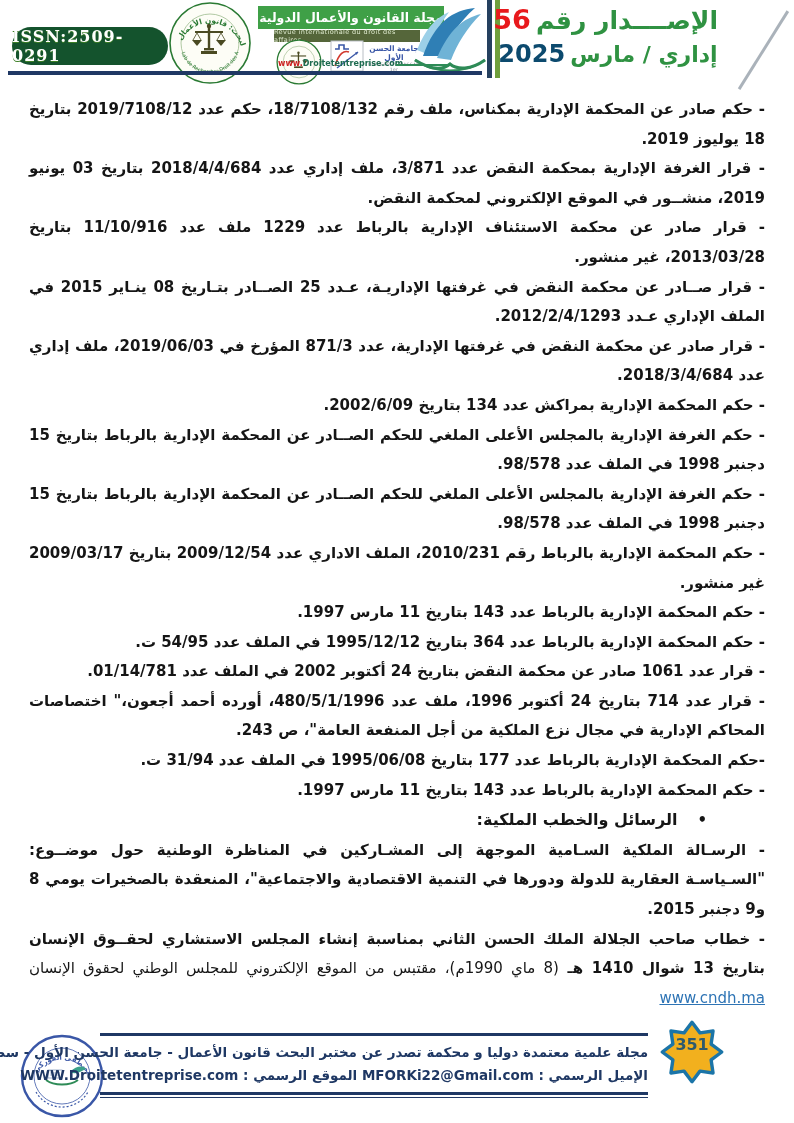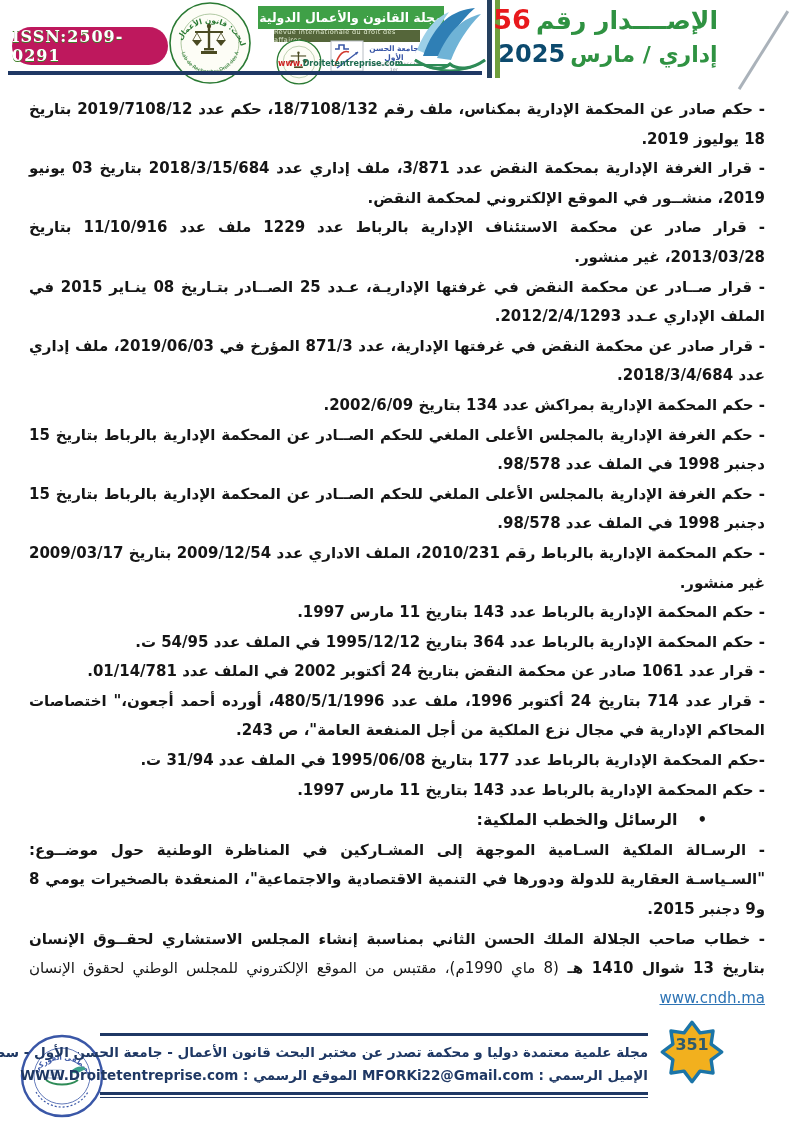--- a/index.html
+++ b/index.html
@@ -1,19 +1,19 @@
 <!DOCTYPE html>
 <html lang="ar"><head>
 <meta charset="utf-8">
 <style>
   html,body{margin:0;padding:0;background:#e8e8e8;}
   .page{position:relative;width:794px;height:1123px;background:#ffffff;margin:0 auto;overflow:hidden;
         font-family:"DejaVu Sans",sans-serif;}
   
-  .issn-pill{position:absolute;left:12px;top:27px;width:156px;height:38px;background:#be185d;
+  .issn-pill{position:absolute;left:12px;top:27px;width:156px;height:38px;background:#14532d;
              border-radius:20px;display:flex;align-items:center;justify-content:center;
              color:#ffffff;font-family:"DejaVu Serif",serif;font-weight:bold;font-size:16px;letter-spacing:1px;
              text-shadow:0 1px 0 #3c7f25;}
   .seal{position:absolute;}
   .seal-big{left:168px;top:1px;}
   .seal-small{left:276px;top:39px;}
   .banner{position:absolute;left:258px;top:6px;width:186px;height:23px;background:#3fa047;
           color:#fff;font-weight:bold;font-size:12.5px;display:flex;align-items:center;justify-content:center;
           direction:rtl;}
   .subband{position:absolute;left:274px;top:30px;width:146px;height:12px;background:#55663a;
@@ -151,21 +151,21 @@
     </div>
     <div class="issue-line">
       <span class="months">إداري / مارس</span>
       <span class="year">2025</span>
     </div>
   </div>
   <div class="diag"></div>
 
   <div class="content">
     <p>- حكم صادر عن المحكمة الإدارية بمكناس، ملف رقم 18/7108/132، حكم عدد 2019/7108/12 بتاريخ 18 يوليوز 2019.</p>
-    <p>- قرار الغرفة الإدارية بمحكمة النقض عدد 3/871، ملف إداري عدد 2018/3/15/684 بتاريخ 03 يونيو 2019، منشــور في الموقع الإلكتروني لمحكمة النقض.</p>
+    <p>- قرار الغرفة الإدارية بمحكمة النقض عدد 3/871، ملف إداري عدد 2018/4/4/684 بتاريخ 03 يونيو 2019، منشــور في الموقع الإلكتروني لمحكمة النقض.</p>
     <p>- قرار صادر عن محكمة الاستئناف الإدارية بالرباط عدد 1229 ملف عدد 11/10/916 بتاريخ 2013/03/28، غير منشور.</p>
     <p>- قرار صــادر عن محكمة النقض في غرفتها الإداريـة، عـدد 25 الصــادر بتـاريخ 08 ينـاير 2015 في الملف الإداري عـدد 2012/2/4/1293.</p>
     <p>- قرار صادر عن محكمة النقض في غرفتها الإدارية، عدد 871/3 المؤرخ في 2019/06/03، ملف إداري عدد 2018/3/4/684.</p>
     <p>- حكم المحكمة الإدارية بمراكش عدد 134 بتاريخ 2002/6/09.</p>
     <p>- حكم الغرفة الإدارية بالمجلس الأعلى الملغي للحكم الصــادر عن المحكمة الإدارية بالرباط بتاريخ 15 دجنبر 1998 في الملف عدد 98/578.</p>
     <p>- حكم الغرفة الإدارية بالمجلس الأعلى الملغي للحكم الصــادر عن المحكمة الإدارية بالرباط بتاريخ 15 دجنبر 1998 في الملف عدد 98/578.</p>
     <p>- حكم المحكمة الإدارية بالرباط رقم 2010/231، الملف الاداري عدد 2009/12/54 بتاريخ 2009/03/17 غير منشور.</p>
     <p>- حكم المحكمة الإدارية بالرباط عدد 143 بتاريخ 11 مارس 1997.</p>
     <p>- حكم المحكمة الإدارية بالرباط عدد 364 بتاريخ 1995/12/12 في الملف عدد 54/95 ت.</p>
     <p>- قرار عدد 1061 صادر عن محكمة النقض بتاريخ 24 أكتوبر 2002 في الملف عدد 01/14/781.</p>

